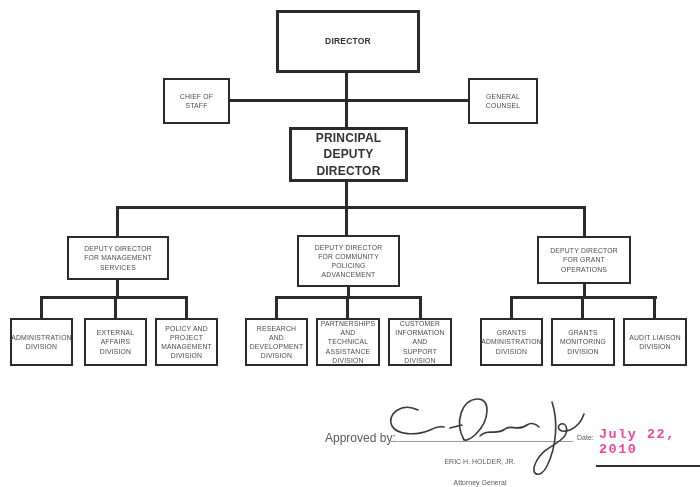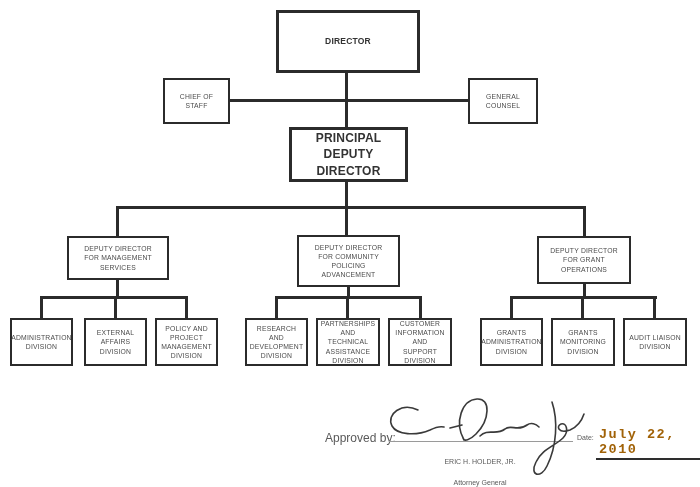--- a/index.html
+++ b/index.html
@@ -8,22 +8,22 @@
   .box{position:absolute;background:#fff;border:2px solid #2b2b2b;
        display:flex;align-items:center;justify-content:center;text-align:center;
        color:#4a4a4a;font-size:6.8px;line-height:1.35;letter-spacing:.2px;
        white-space:pre-line;box-sizing:border-box;padding:2px;}
   .box.major{border-width:3px;font-size:8.5px;font-weight:700;color:#333;}
   .hline,.vline{position:absolute;background:#2b2b2b;}
   .sig-small{position:absolute;color:#5a5a5a;font-size:12px;}
   .sig-name{position:absolute;color:#5a5a5a;font-size:7px;text-align:center;width:160px;line-height:1.5;white-space:pre-line;}
   .sig-rule{position:absolute;height:1px;background:#9a9a9a;}
   .date-value{position:absolute;font-family:"Liberation Mono","DejaVu Sans Mono",monospace;
-      font-size:13.5px;font-weight:700;color:#a16207;letter-spacing:1.5px;
-      border-bottom:2px solid #2e2e2e;padding:0 3px 1px 3px;}
+      font-size:13.5px;font-weight:700;color:#ec4899;letter-spacing:1.5px;
+      border-bottom:2px solid #2e2e2e;padding:0 3px 8px 3px;}
   svg{position:absolute;}
 </style>
 </head>
 <body>
 
 <div id="page">
 
   <div class="vline" style="left:345px;top:73px;width:3px;height:56px;"></div>
   <div class="hline" style="left:229px;top:99px;width:240px;height:3px;"></div>
   <div class="vline" style="left:345px;top:182px;width:3px;height:27px;"></div>

